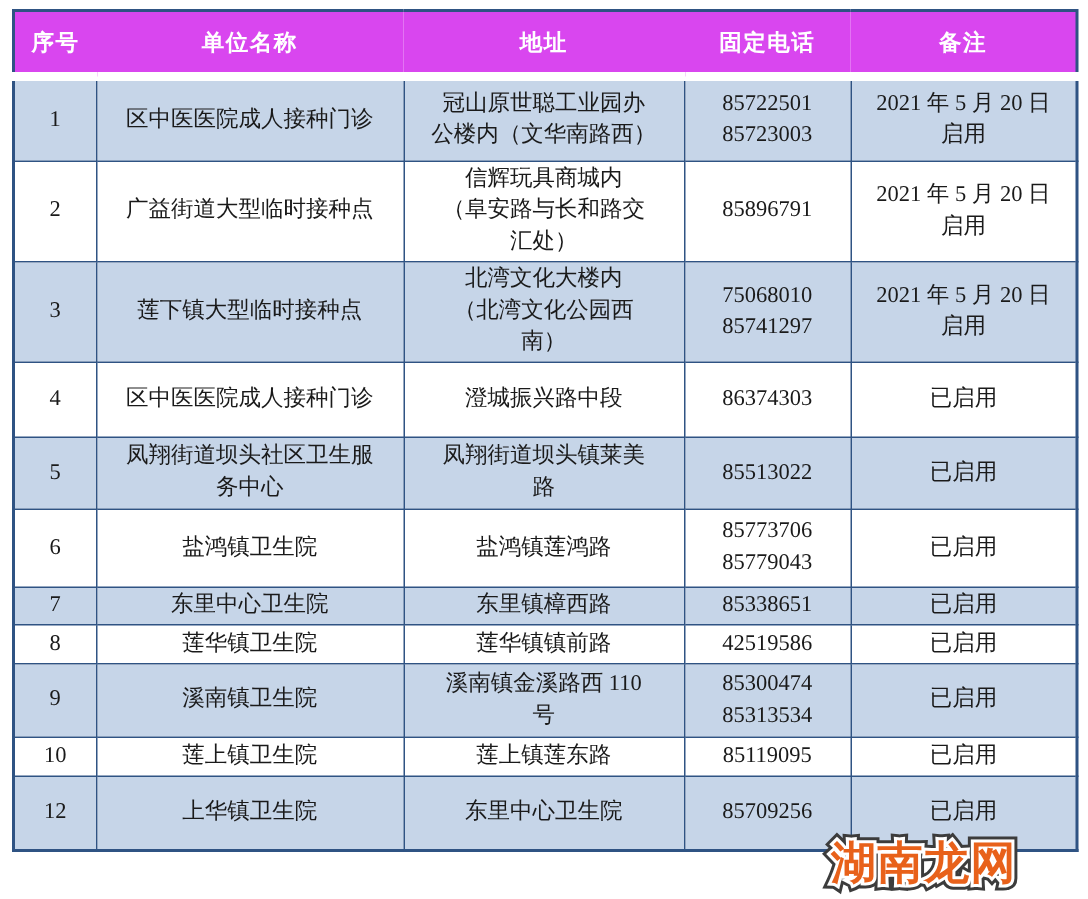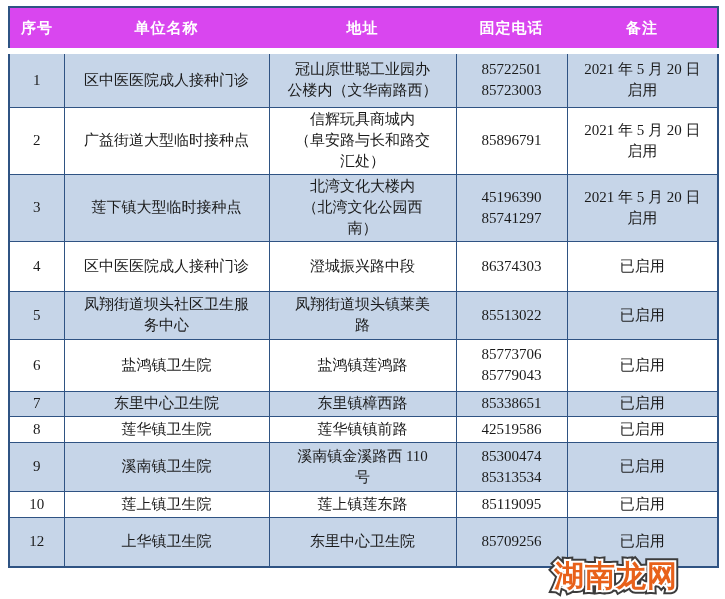--- a/index.html
+++ b/index.html
@@ -121,21 +121,21 @@
           <td>85896791</td>
           <td>2021 年 5 月 20 日
 启用</td>
         </tr>
         <tr>
           <td>3</td>
           <td>莲下镇大型临时接种点</td>
           <td>北湾文化大楼内
 （北湾文化公园西
 南）</td>
-          <td>45196390
+          <td>75068010
 85741297</td>
           <td>2021 年 5 月 20 日
 启用</td>
         </tr>
         <tr>
           <td>4</td>
           <td>区中医医院成人接种门诊</td>
           <td>澄城振兴路中段</td>
           <td>86374303</td>
           <td>已启用</td>

